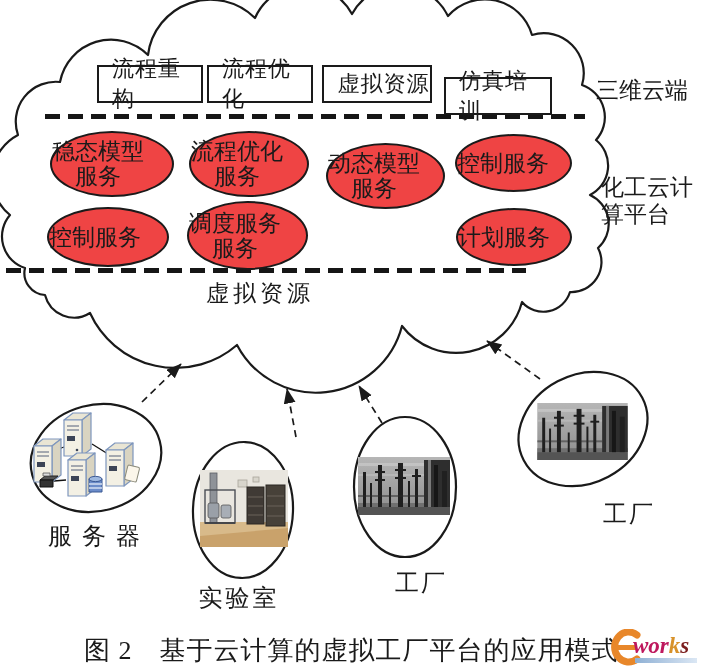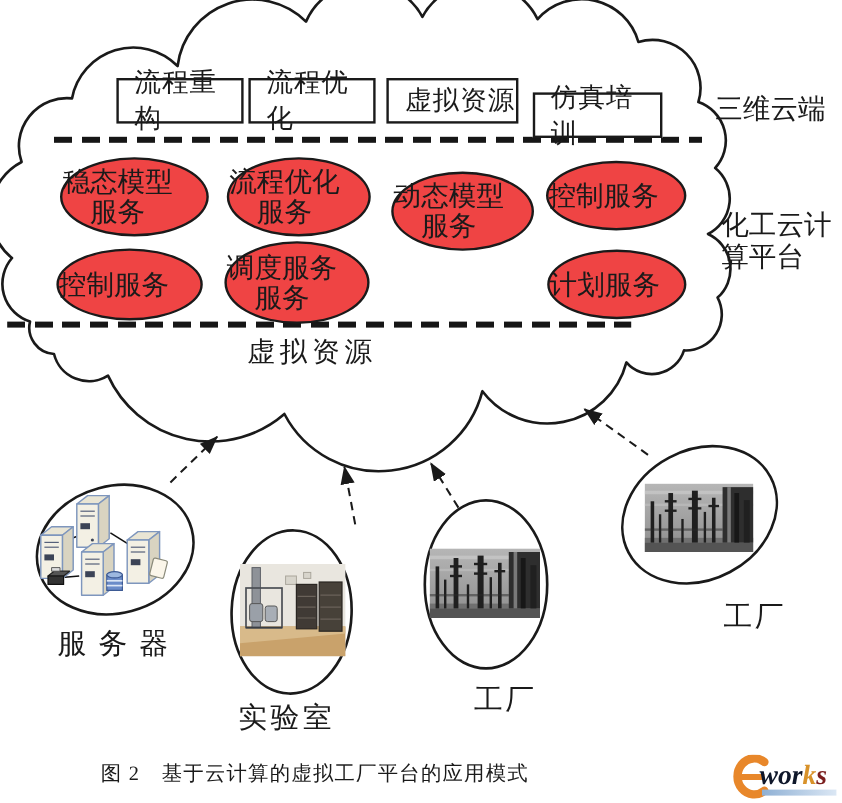--- a/index.html
+++ b/index.html
@@ -15,21 +15,21 @@
   .bubble{
     position:absolute;border:2px solid #1a1a1a;border-radius:50%;background:#ef4444;
     display:flex;align-items:center;justify-content:flex-start;text-align:center;
     font-size:23px;line-height:25px;white-space:pre-line;box-sizing:border-box;
   }
   .side-label{position:absolute;font-size:23px;line-height:27px;white-space:pre-line;}
   .dashes{position:absolute;height:5px;
     background:repeating-linear-gradient(90deg,#161616 0 15px,rgba(0,0,0,0) 15px 23px);}
   .free-label{position:absolute;font-size:23px;letter-spacing:4px;}
   .res-label{position:absolute;width:130px;text-align:center;font-size:24px;}
-  .caption{position:absolute;left:84px;top:633px;font-size:17px;letter-spacing:1px;white-space:pre;}
+  .caption{position:absolute;left:84px;top:633px;font-size:26px;letter-spacing:1px;white-space:pre;}
   .photo{position:absolute;}
   
   .logo{position:absolute;left:607px;top:629px;width:95px;height:40px;}
   .logo-works{position:absolute;left:26px;top:4px;font-size:23px;font-weight:bold;font-style:italic;
     font-family:"Liberation Serif","DejaVu Serif",serif;letter-spacing:0px;}
   .logo-bar{position:absolute;left:28px;top:29px;width:62px;height:5px;
     background:linear-gradient(90deg,#8fb0d4,#dbe7f4);}
 </style>
 </head>
 <body>
@@ -295,17 +295,17 @@
   <div class="res-label" style="left:356px;top:567px;letter-spacing:2px;">工厂</div>
   <div class="res-label" style="left:564px;top:498px;letter-spacing:2px;">工厂</div>
 
   <div class="caption">图 2　基于云计算的虚拟工厂平台的应用模式</div>
 
   <div class="logo">
     <svg class="abs" style="left:0;top:0" width="34" height="38" viewBox="0 0 34 38">
       <path d="M30,6 A14,15 0 1 0 30,30" fill="none" stroke="#e8872a" stroke-width="7" stroke-linecap="round"></path>
       <rect x="10" y="16" width="20" height="5" fill="#e8872a"></rect>
     </svg>
-    <span class="logo-works"><span style="color:#0f172a;">wor</span><span style="color:#d8922a;">k</span><span style="color:#7b1e1e;">s</span></span>
+    <span class="logo-works"><span style="color:#be185d;">wor</span><span style="color:#d8922a;">k</span><span style="color:#7b1e1e;">s</span></span>
     <div class="logo-bar"></div>
   </div>
 
 </div>
 
 </body></html>

